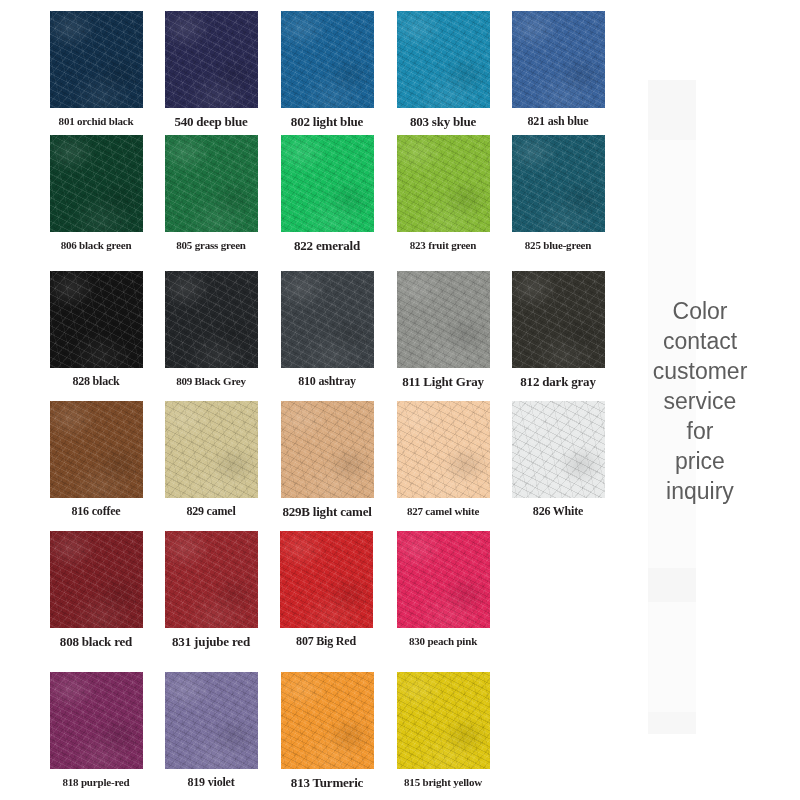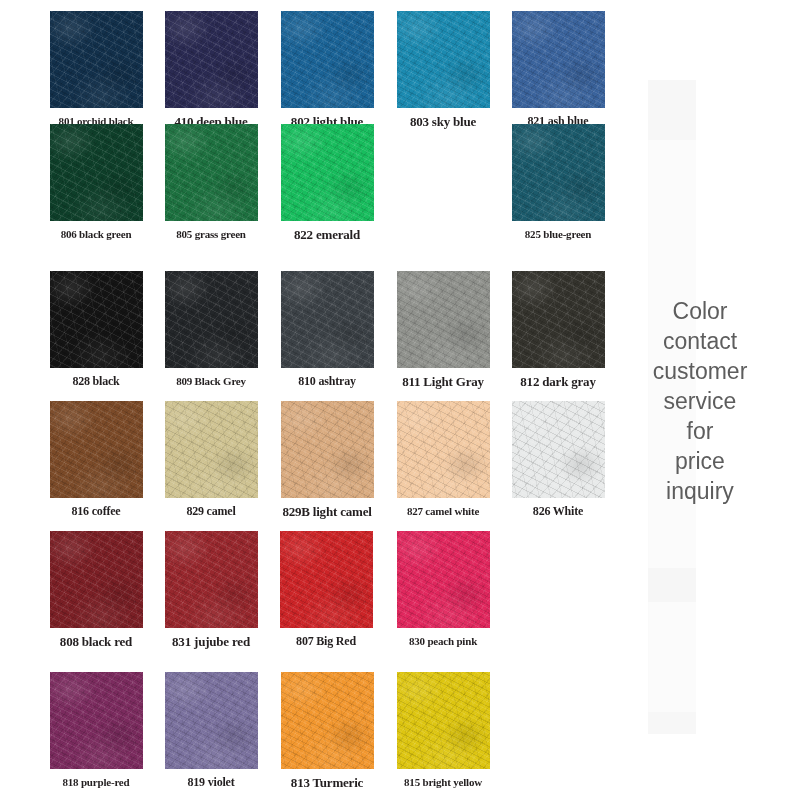--- a/index.html
+++ b/index.html
@@ -172,47 +172,51 @@
 <div id="page">
 
   <div id="swatch-grid">
       <div class="swatch-row" style="top: 11px;">
         <div class="swatch-cell" style="left: 38px;">
           <div class="swatch-chip" style="background-color: rgb(18, 48, 75);"></div>
           <div class="swatch-label lbl-s">801 orchid black</div>
         </div>
         <div class="swatch-cell" style="left: 153px;">
           <div class="swatch-chip" style="background-color: rgb(42, 42, 82);"></div>
-          <div class="swatch-label lbl-m">410 deep blue</div>
+          <div class="swatch-label lbl-m">540 deep blue</div>
         </div>
         <div class="swatch-cell" style="left: 269px;">
           <div class="swatch-chip" style="background-color: rgb(26, 99, 150);"></div>
           <div class="swatch-label lbl-m">802 light blue</div>
         </div>
         <div class="swatch-cell" style="left: 385px;">
           <div class="swatch-chip" style="background-color: rgb(27, 138, 176);"></div>
           <div class="swatch-label lbl-m">803 sky blue</div>
         </div>
         <div class="swatch-cell" style="left: 500px;">
           <div class="swatch-chip" style="background-color: rgb(58, 99, 156);"></div>
           <div class="swatch-label lbl-l">821 ash blue</div>
         </div>
       </div>
-      <div class="swatch-row" style="top: 124px;">
+      <div class="swatch-row" style="top: 135px;">
         <div class="swatch-cell" style="left: 38px;">
           <div class="swatch-chip" style="background-color: rgb(14, 63, 42);"></div>
           <div class="swatch-label lbl-s">806 black green</div>
         </div>
         <div class="swatch-cell" style="left: 153px;">
           <div class="swatch-chip" style="background-color: rgb(29, 113, 64);"></div>
           <div class="swatch-label lbl-s">805 grass green</div>
         </div>
         <div class="swatch-cell" style="left: 269px;">
           <div class="swatch-chip" style="background-color: rgb(24, 189, 94);"></div>
           <div class="swatch-label lbl-m">822 emerald</div>
+        </div>
+        <div class="swatch-cell" style="left: 385px;">
+          <div class="swatch-chip" style="background-color: rgb(134, 185, 54);"></div>
+          <div class="swatch-label lbl-s">823 fruit green</div>
         </div>
         <div class="swatch-cell" style="left: 500px;">
           <div class="swatch-chip" style="background-color: rgb(27, 90, 107);"></div>
           <div class="swatch-label lbl-s">825 blue-green</div>
         </div>
       </div>
       <div class="swatch-row" style="top: 271px;">
         <div class="swatch-cell" style="left: 38px;">
           <div class="swatch-chip" style="background-color: rgb(20, 20, 20);"></div>
           <div class="swatch-label lbl-l">828 black</div>

